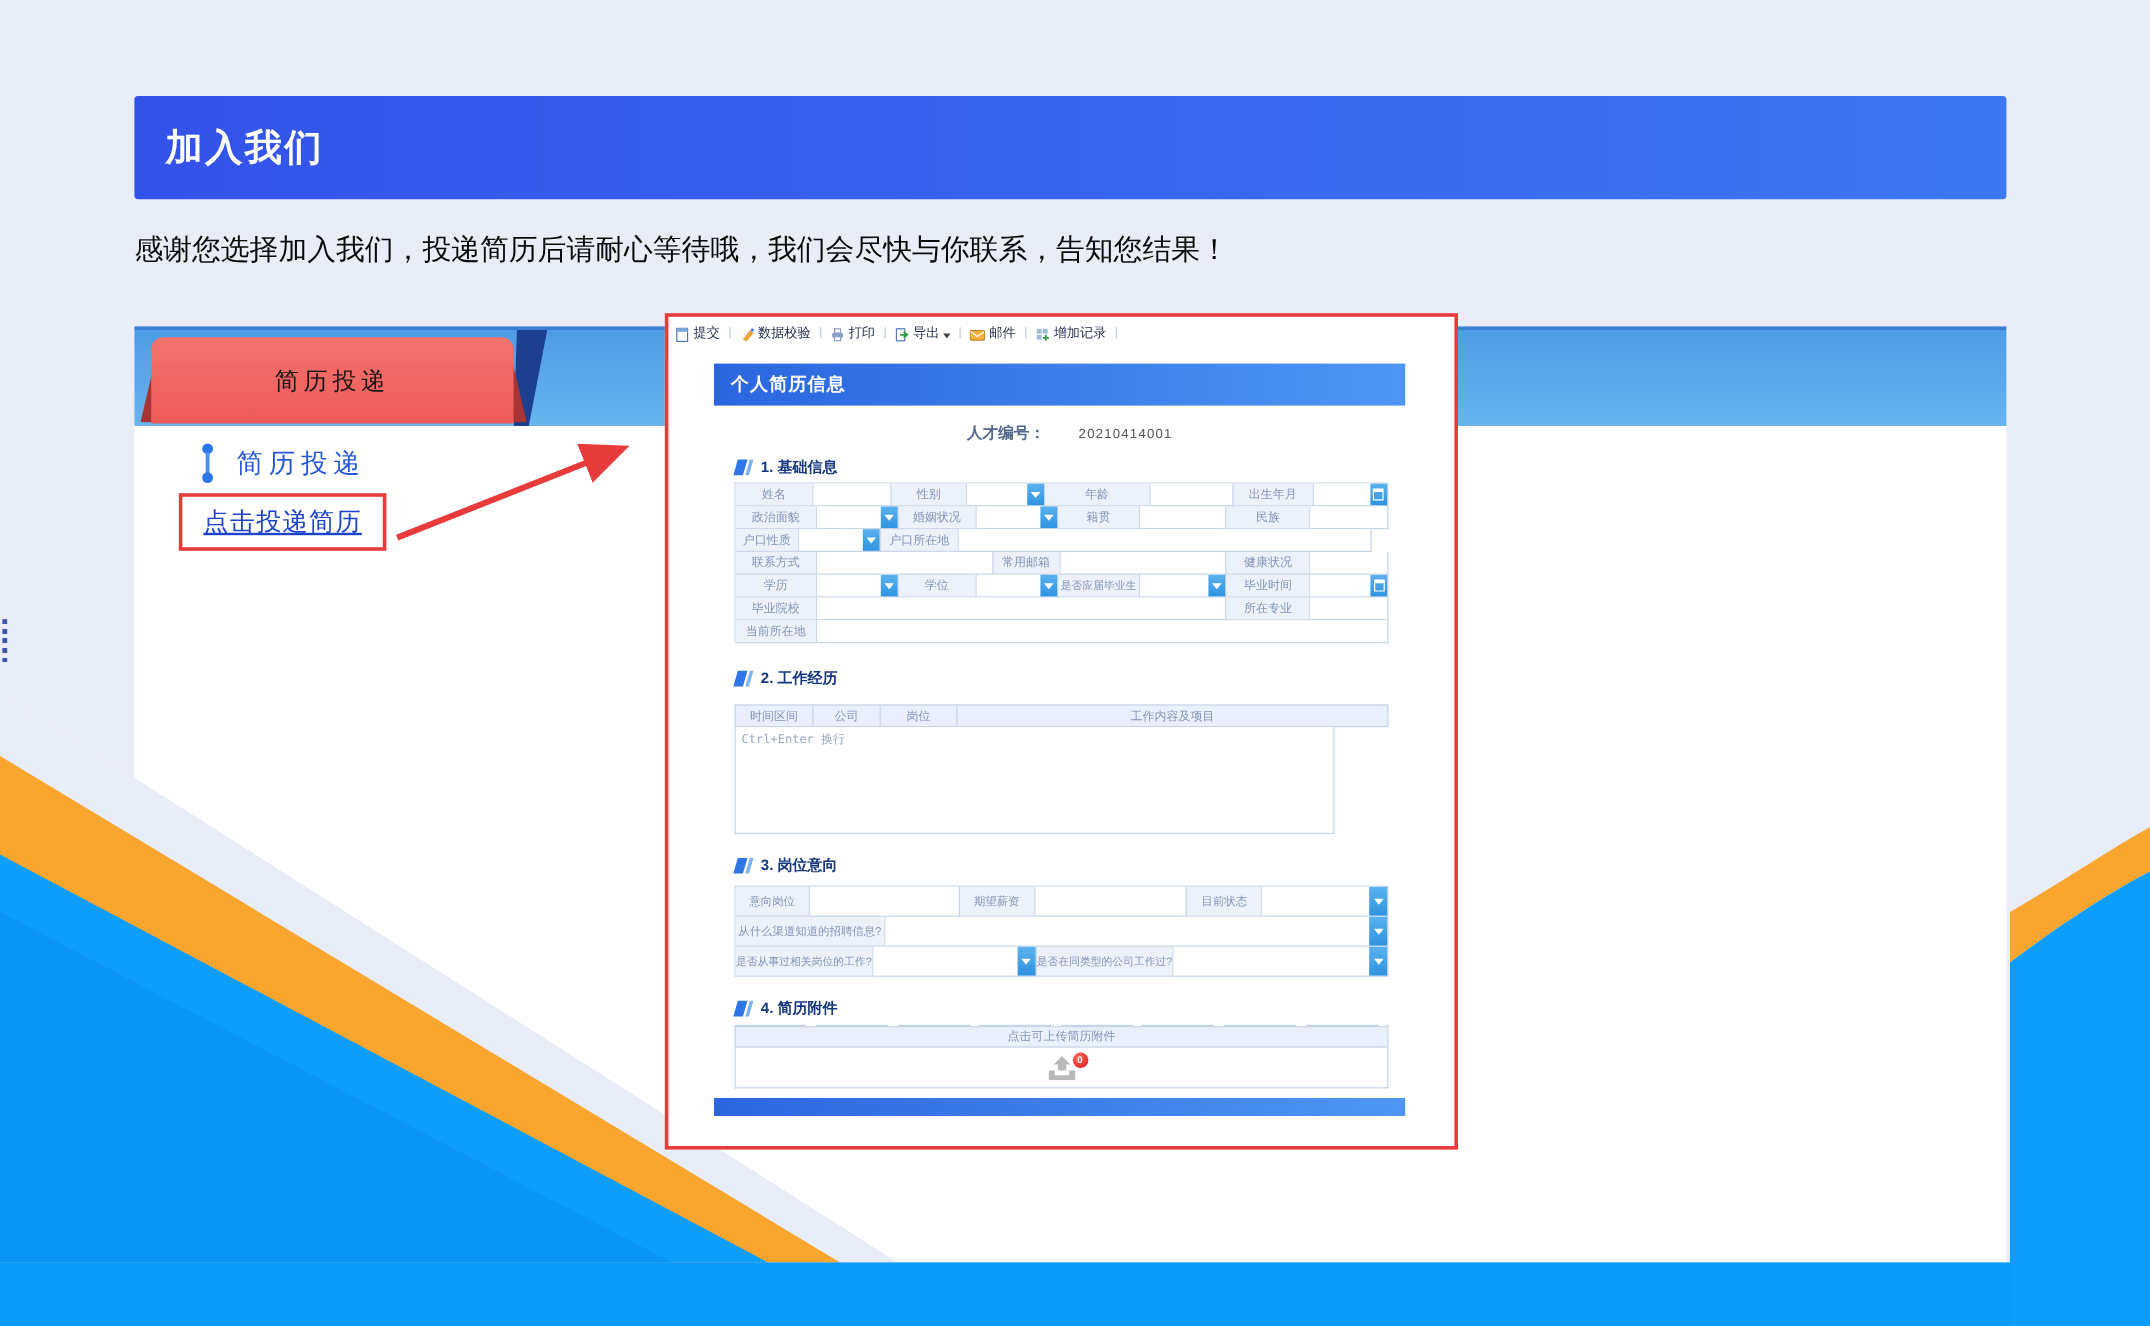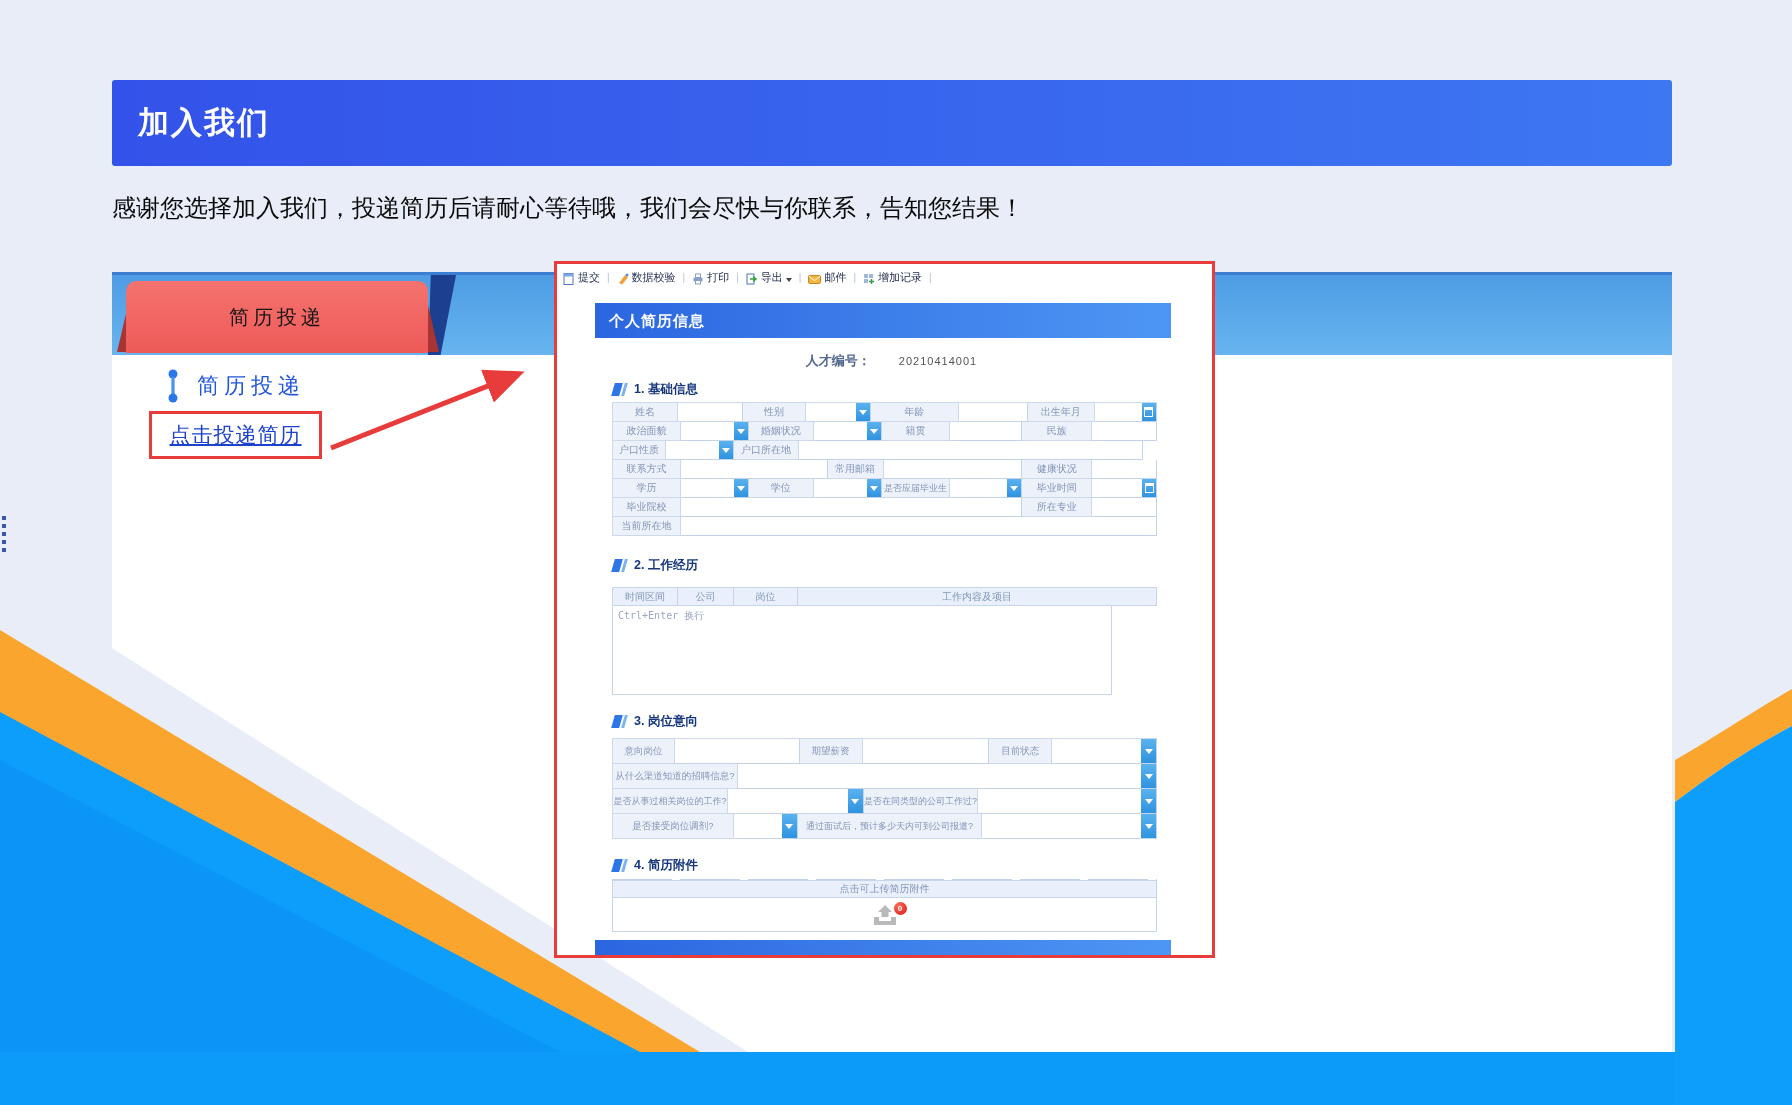--- a/index.html
+++ b/index.html
@@ -335,30 +335,20 @@
       <div class="grow">
         <div class="lc sm" style="width:115px">是否从事过相关岗位的工作?</div>
         <div class="fc" style="width:136px">
             <span class="ddbtn"></span>
           </div>
         <div class="lc sm" style="width:115px">是否在同类型的公司工作过?</div>
         <div class="fc" style="width:179px">
             <span class="ddbtn"></span>
           </div>
       </div>
-      <div class="grow">
-        <div class="lc" style="width:121px">是否接受岗位调剂?</div>
-        <div class="fc" style="width:64px">
-            <span class="ddbtn"></span>
-          </div>
-        <div class="lc sm" style="width:185px">通过面试后，预计多少天内可到公司报道?</div>
-        <div class="fc" style="width:175px">
-            <span class="ddbtn"></span>
-          </div>
-      </div>
     </div>
 
     <div class="sechead" style="margin-top:18px">
       <span class="secicon"></span>
       <span>4. 简历附件</span>
     </div>
     <div class="segline"></div>
     <div class="uph">
       <span>点击可上传简历附件</span>
     </div>

